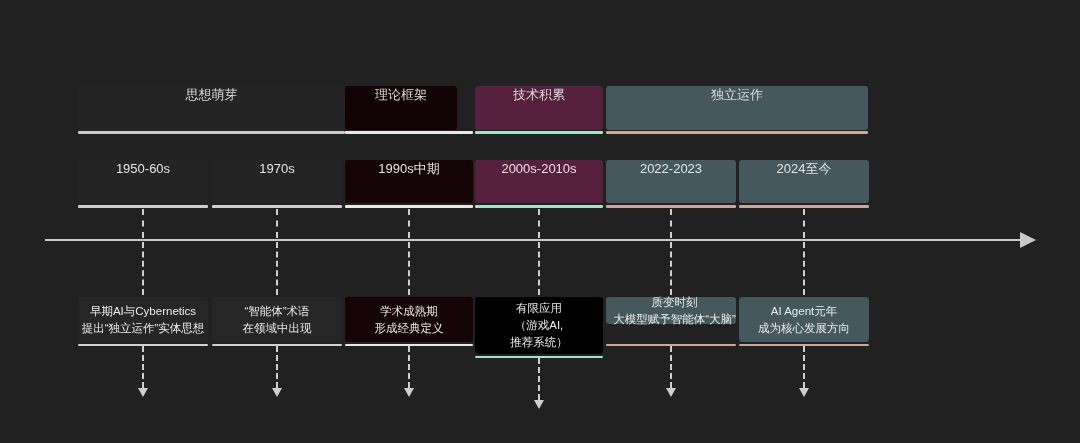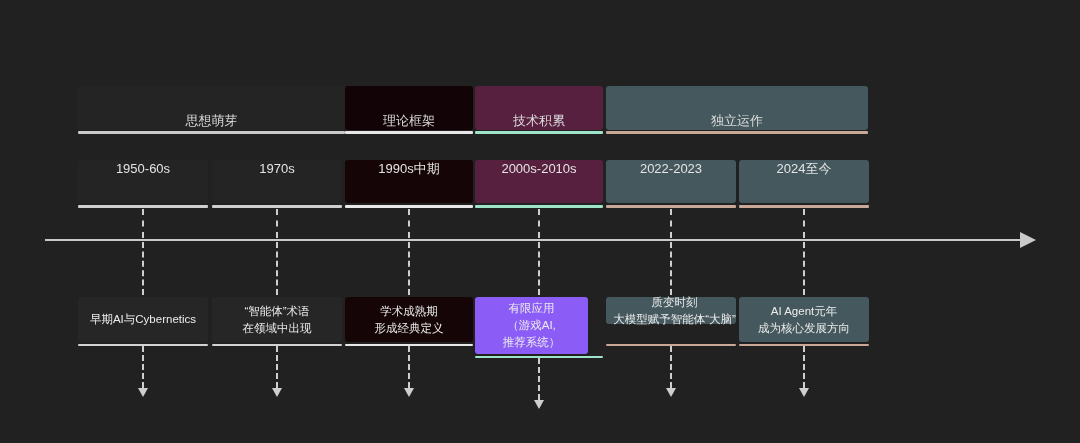--- a/index.html
+++ b/index.html
@@ -35,21 +35,21 @@
     color: #e6e6e6;
     white-space: nowrap;
   }
 
   
   .abs { position: absolute; box-sizing: border-box; }
 
   
   .phase {
     display: flex;
-    align-items: flex-end;
+    align-items: flex-start;
     justify-content: center;
     text-align: center;
     font-size: 13px;
     line-height: 1.35;
     color: #dcdcdc;
     border-radius: 3px;
     top: 86px;
     height: 44px;
   }
   .phase-rule {
@@ -136,21 +136,21 @@
 <body>
 
 <div id="stage">
 
 
   <div id="phase-layer">
       <div class="abs phase" style="left: 78px; width: 267px; background: rgb(36, 36, 36);">
         <span>思想萌芽</span>
       </div>
       <div class="phase-rule" style="left: 78px; width: 267px; background: rgb(201, 201, 201);"></div>
-      <div class="abs phase" style="left: 345px; width: 128px; background: rgb(18, 4, 6);">
+      <div class="abs phase" style="left: 345px; width: 112px; background: rgb(18, 4, 6);">
         <span>理论框架</span>
       </div>
       <div class="phase-rule" style="left: 345px; width: 128px; background: rgb(232, 232, 232);"></div>
       <div class="abs phase" style="left: 475px; width: 128px; background: rgb(88, 32, 63);">
         <span>技术积累</span>
       </div>
       <div class="phase-rule" style="left: 475px; width: 128px; background: rgb(159, 227, 200);"></div>
       <div class="abs phase" style="left: 606px; width: 262px; background: rgb(68, 88, 93);">
         <span>独立运作</span>
       </div>
@@ -201,33 +201,34 @@
       <div class="dash" style="left: 276px; top: 242px; height: 53px; border-left-color: rgb(207, 207, 207);"></div>
       <div class="dash" style="left: 408px; top: 242px; height: 53px; border-left-color: rgb(207, 207, 207);"></div>
       <div class="dash" style="left: 538px; top: 242px; height: 53px; border-left-color: rgb(207, 207, 207);"></div>
       <div class="dash" style="left: 670px; top: 242px; height: 53px; border-left-color: rgb(207, 207, 207);"></div>
       <div class="dash" style="left: 803px; top: 242px; height: 53px; border-left-color: rgb(207, 207, 207);"></div>
     </div>
 
   <div id="card-layer">
       <div class="abs card" style="left: 78px; width: 130px; height: 45px; background: rgb(38, 38, 38);">
         <span class="ln">早期AI与Cybernetics</span>
+        <span class="ln">提出“独立运作”实体思想</span>
       </div>
       <div class="card-rule" style="left: 78px; width: 130px; top: 344px; background: rgb(210, 210, 210);"></div>
       <div class="abs card" style="left: 212px; width: 130px; height: 45px; background: rgb(38, 38, 38);">
         <span class="ln">“智能体”术语</span>
         <span class="ln">在领域中出现</span>
       </div>
       <div class="card-rule" style="left: 212px; width: 130px; top: 344px; background: rgb(210, 210, 210);"></div>
       <div class="abs card" style="left: 345px; width: 128px; height: 45px; background: rgb(21, 5, 7);">
         <span class="ln">学术成熟期</span>
         <span class="ln">形成经典定义</span>
       </div>
       <div class="card-rule" style="left: 345px; width: 128px; top: 344px; background: rgb(232, 232, 232);"></div>
-      <div class="abs card" style="left: 475px; width: 113px; height: 57px; background: #8b5cf6;">
+      <div class="abs card" style="left: 475px; width: 128px; height: 57px; background: #000000;">
         <span class="ln">有限应用</span>
         <span class="ln">（游戏AI,</span>
         <span class="ln">推荐系统）</span>
       </div>
       <div class="card-rule" style="left: 475px; width: 128px; top: 356px; background: rgb(159, 227, 200);"></div>
       <div class="abs card" style="left: 606px; width: 130px; height: 27px; background: rgb(68, 88, 93); padding-left: 7px;">
         <span class="ln">质变时刻</span>
         <span class="ln">大模型赋予智能体“大脑”</span>
       </div>
       <div class="card-rule" style="left: 606px; width: 130px; top: 344px; background: rgb(201, 168, 152);"></div>

